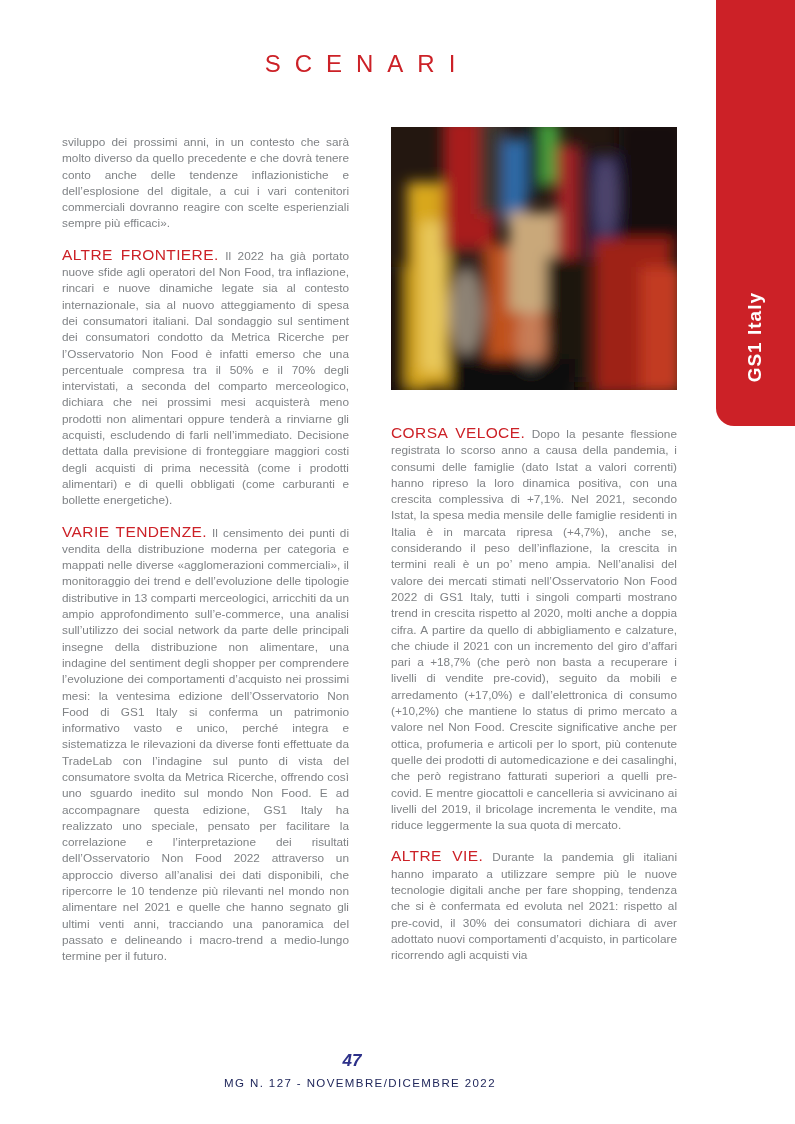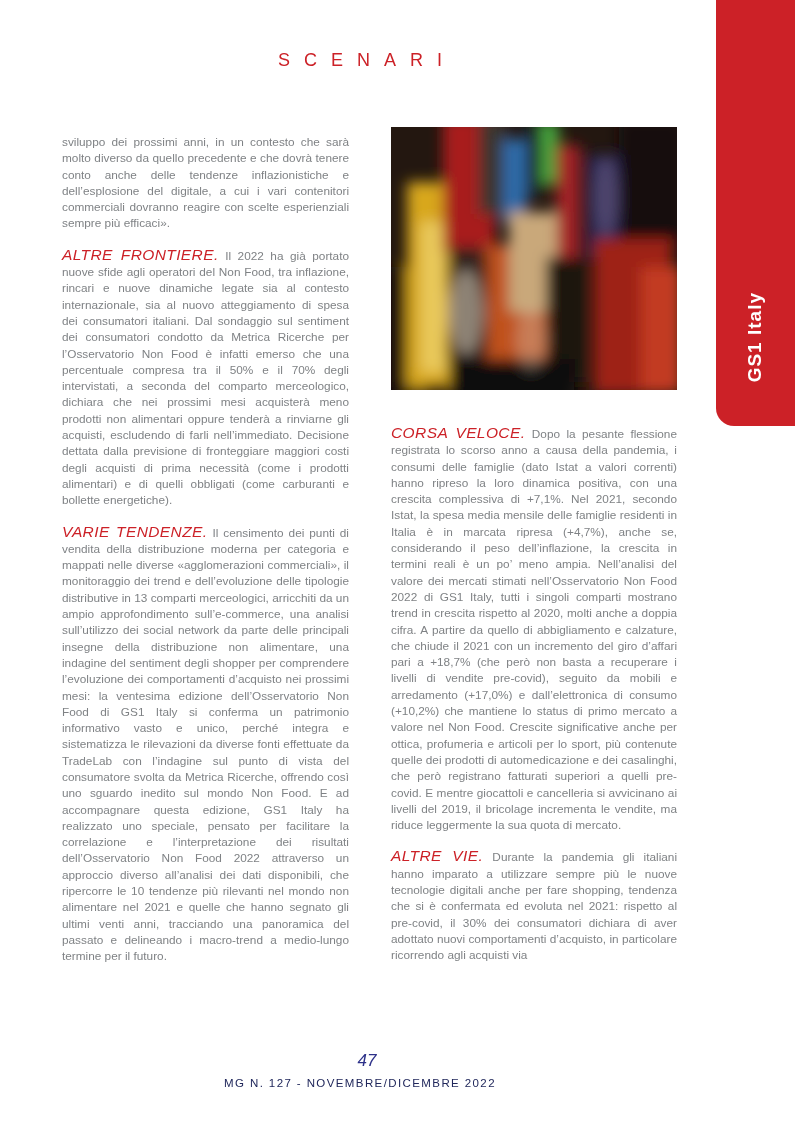--- a/index.html
+++ b/index.html
@@ -12,21 +12,21 @@
   .page{
     position:relative;
     width:795px;height:1124px;
     background:#ffffff;
     overflow:hidden;
     font-family:"Liberation Sans", sans-serif;
   }
   .scenari{
     position:absolute;top:50px;left:62px;width:596px;
     text-align:center;
-    font-size:18px;font-weight:400;
+    font-size:24px;font-weight:400;
     letter-spacing:14px;text-indent:14px;
     color:var(--red);
   }
   .gs1-tab{
     position:absolute;top:0;right:0;
     width:79px;height:426px;
     background:var(--red);
     border-bottom-left-radius:18px;
   }
   .gs1-tab-label{
@@ -48,31 +48,30 @@
     margin:10px 0 15px 0;
     font-size:11.8px;
     line-height:16.3px;
     color:var(--body-gray);
     text-align:justify;
   }
   .lead{
     color:var(--red);
     font-size:15.5px;
     letter-spacing:0.4px;
-    font-style:italic;
   }
   .photo{
     width:286px;height:263px;
     margin:0 0 35px 0;
     display:block;
   }
   .page-number{
-    position:absolute;top:1051px;left:69px;width:596px;
+    position:absolute;top:1051px;left:54px;width:596px;
     text-align:center;
-    font-size:17px;font-weight:normal;font-style:italic;
+    font-size:17px;font-weight:bold;font-style:italic;
     color:var(--page-num-blue);
   }
   .footer-line{
     position:absolute;top:1077px;left:62px;width:596px;
     text-align:center;
     font-size:11.5px;
     letter-spacing:1.4px;
     color:var(--footer-navy);
   }
 </style>

